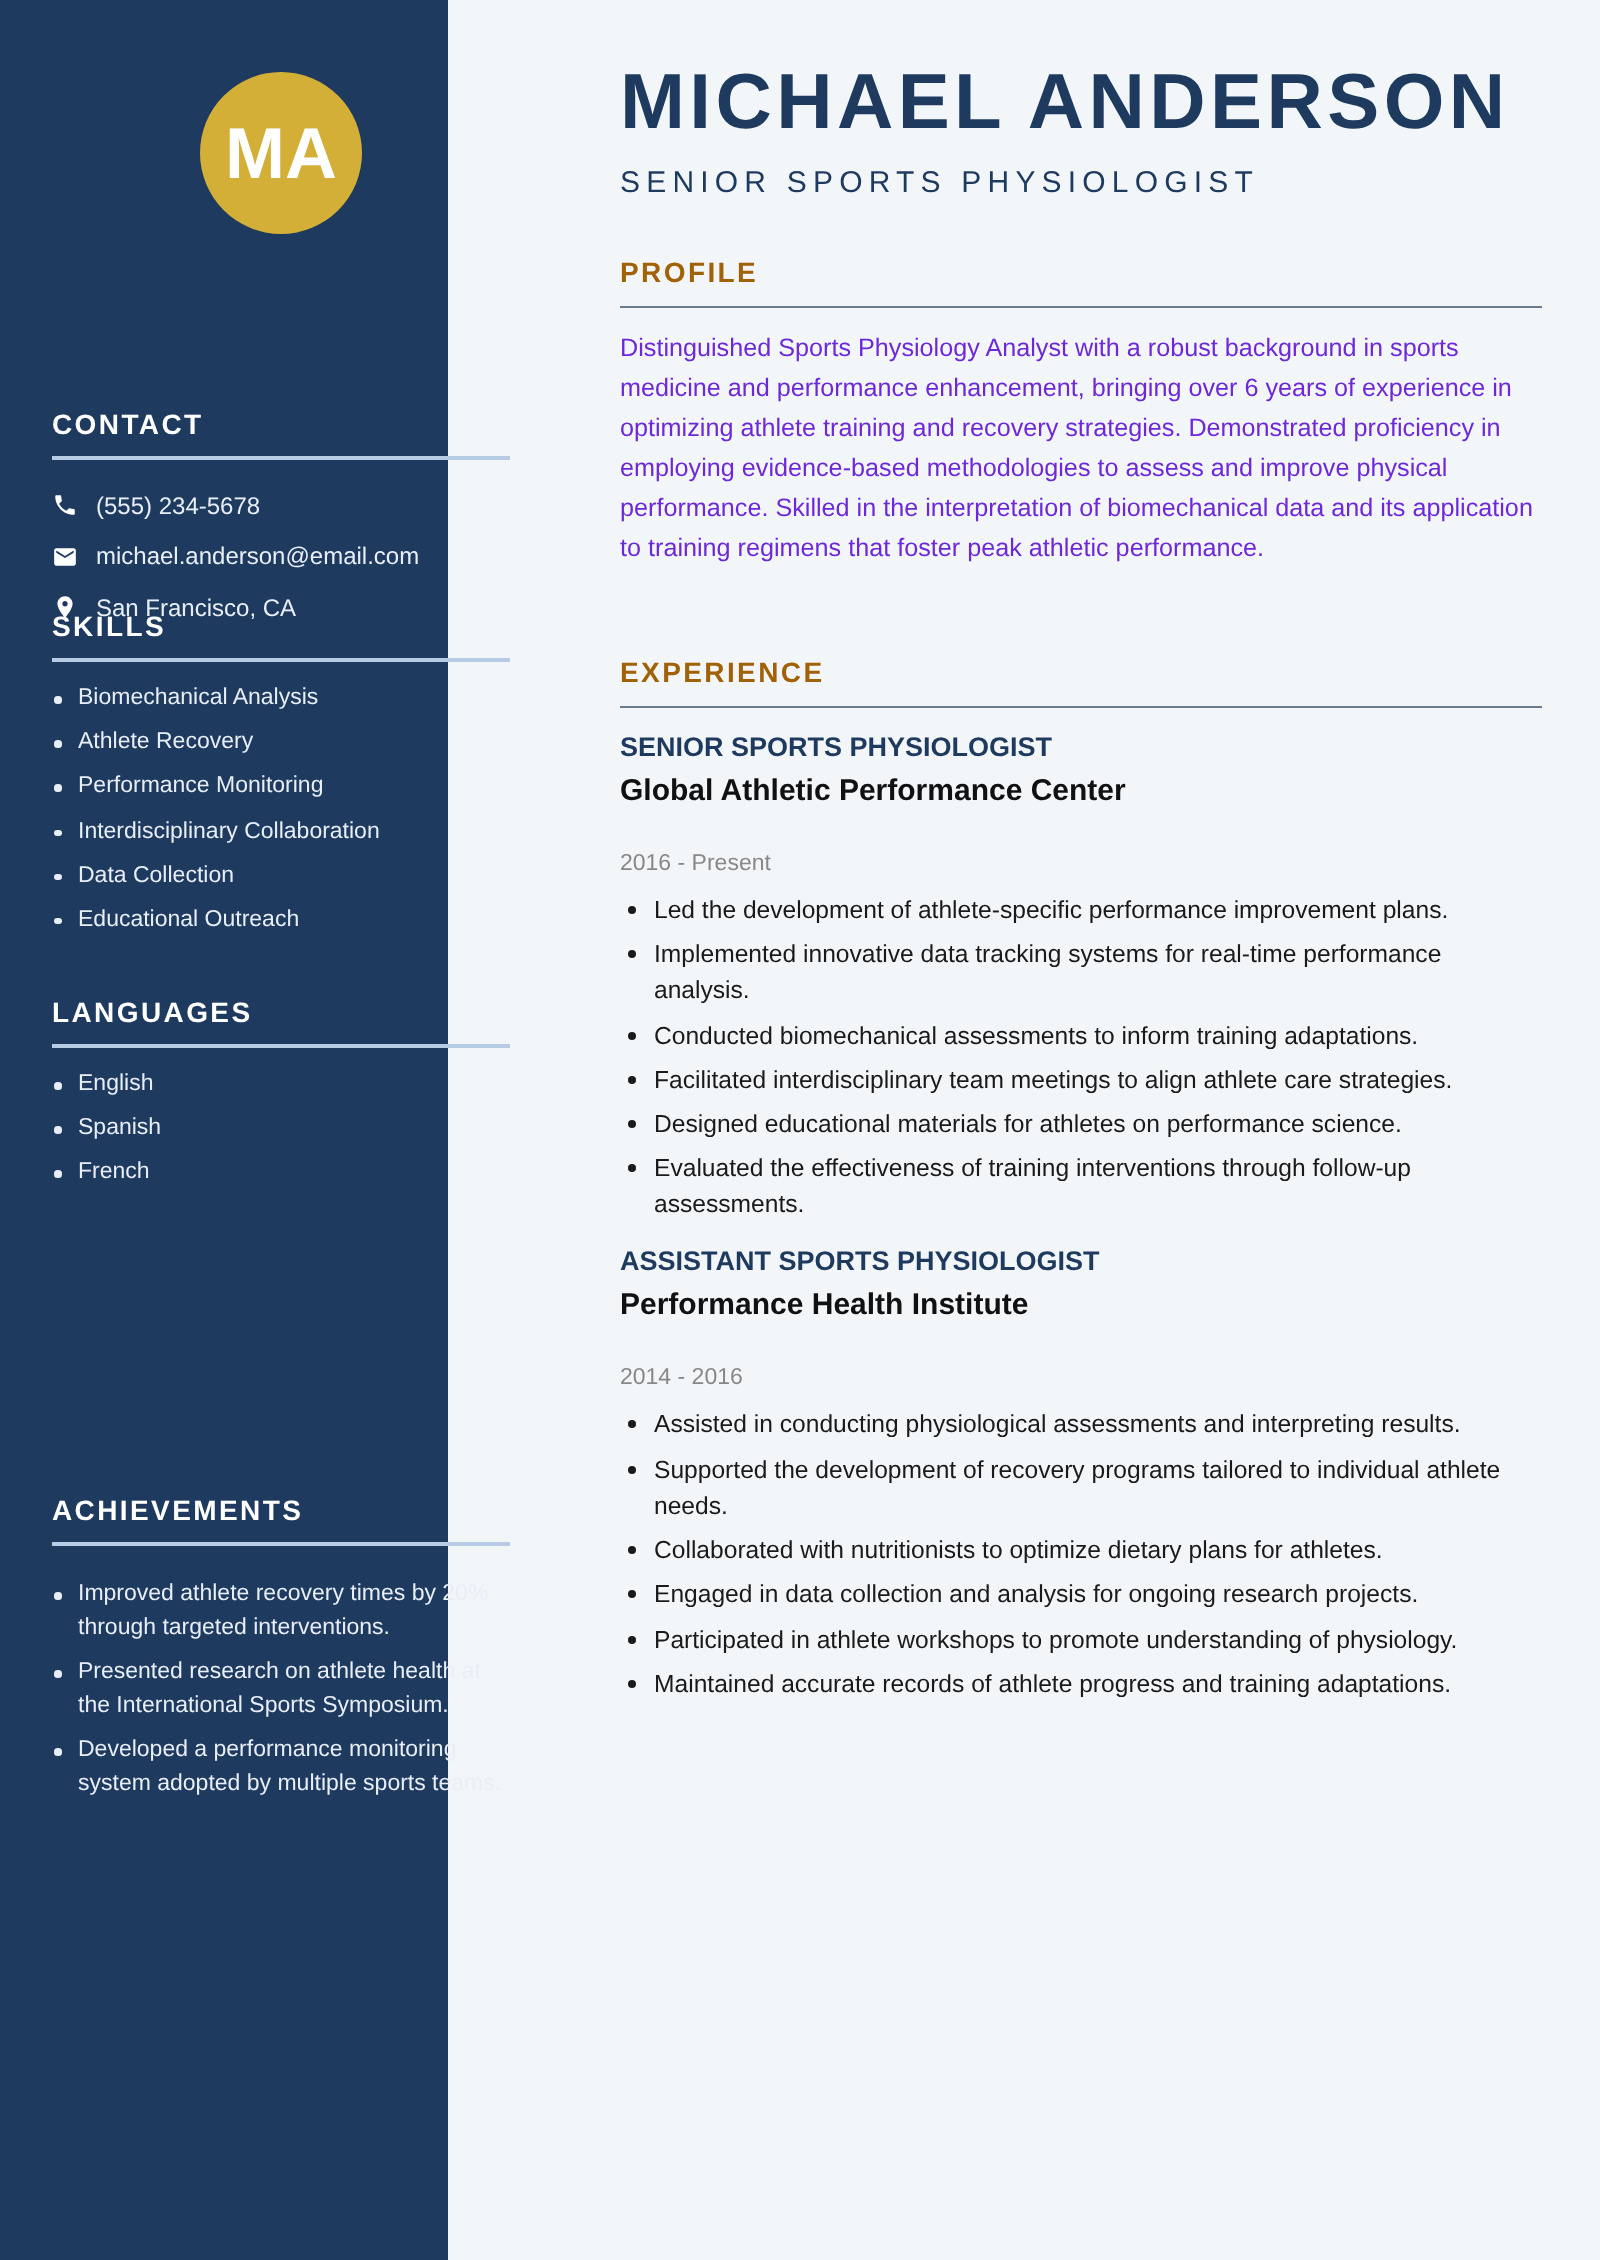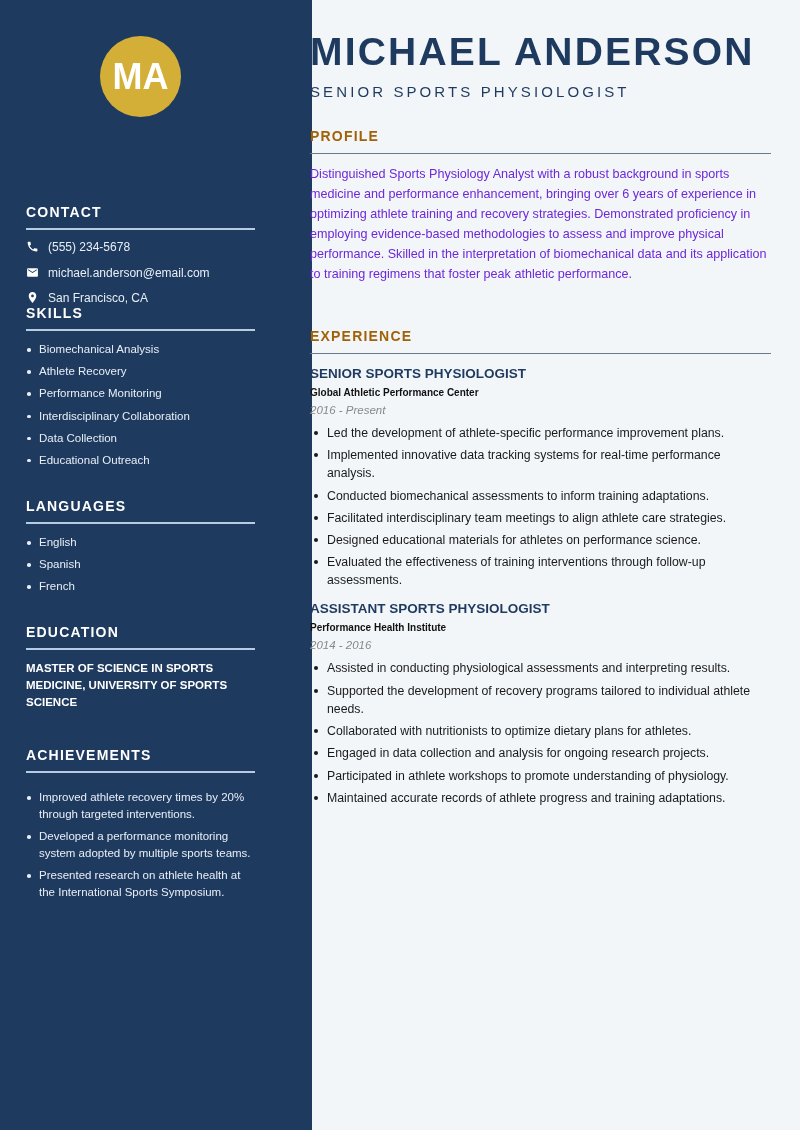--- a/index.html
+++ b/index.html
@@ -5,21 +5,21 @@
     * { box-sizing: border-box; margin: 0; padding: 0; }
     html, body { width: 800px; height: 1130px; }
     body {
       font-family: "Liberation Sans", "DejaVu Sans", sans-serif;
       background: #f3f6f9;
       position: relative;
       overflow: hidden;
     }
     .sidebar {
       position: absolute; left: 0; top: 0;
-      width: 312px; height: 1130px;
+      width: 224px; height: 1130px;
       background: #1e3a5f;
       color: #ffffff;
       padding: 0 26px;
     }
     .avatar {
       position: absolute; left: 100px; top: 36px;
       width: 81px; height: 81px; border-radius: 50%;
       background: #d4af37;
       color: #ffffff;
       font-weight: bold; font-size: 36px;
@@ -27,21 +27,21 @@
       letter-spacing: 0px;
     }
     .sb-section { position: absolute; left: 26px; width: 229px; }
     .sb-heading {
       font-size: 14px; font-weight: bold; letter-spacing: 1.2px;
       color: #ffffff; padding-bottom: 8px;
       border-bottom: 2px solid #b8cbe4;
     }
     .contact-list { list-style: none; margin-top: 10px; }
     .contact-item {
-      display: flex; align-items: flex-start;
+      display: flex; align-items: center;
       font-size: 12px; color: #e8eef6;
       height: 25.5px;
     }
     .contact-icon { width: 13px; height: 13px; margin-right: 9px; display: inline-flex; align-items: center; justify-content: center; }
     .contact-icon svg { width: 13px; height: 13px; fill: #ffffff; }
     .bullet-list { list-style: none; margin-top: 10px; }
     .bullet-item {
       position: relative; padding-left: 13px;
       font-size: 11.5px; color: #e8eef6; line-height: 17px;
       margin-bottom: 5.2px;
@@ -72,22 +72,22 @@
       font-size: 14px; font-weight: bold; color: #a16207; letter-spacing: 1.2px;
       padding-bottom: 9px; border-bottom: 1.5px solid #6b7b8f;
     }
     .profile-text {
       margin-top: 10px;
       font-size: 12.6px; line-height: 20px; color: #6d28d9;
     }
     .job-title {
       font-size: 13.5px; font-weight: bold; color: #1e3a5f; margin-top: 12px;
     }
-    .job-company { font-size: 10px; font-weight: bold; color: #111; margin-top: 6px; }
-    .job-dates { font-size: 11.5px; font-style: italic; color: #888; margin-top: 6px; }
+    .job-company { font-size: 15px; font-weight: bold; color: #111; margin-top: 6px; }
+    .job-dates { font-size: 11.5px; color: #888; margin-top: 22px; }
     .job-bullets { list-style: none; margin-top: 8px; }
     .job-bullet {
       position: relative; padding-left: 17px;
       font-size: 12.3px; color: #1a1a1a; line-height: 18px; margin-bottom: 4.3px;
     }
     .job-bullet::before {
       content: ""; position: absolute; left: 4px; top: 7px;
       width: 4px; height: 4px; border-radius: 50%; background: #1a1a1a;
     }
   </style>
@@ -143,31 +143,27 @@
 
   <section class="sb-section" style="top:498px;">
     <h2 class="sb-heading">LANGUAGES</h2>
     <ul class="bullet-list">
       <li class="bullet-item">English</li>
       <li class="bullet-item">Spanish</li>
       <li class="bullet-item">French</li>
     </ul>
   </section>
 
-  <section class="sb-section" style="top:624px;">
-    <h2 class="sb-heading">EDUCATION</h2>
-    <p class="edu-text">MASTER OF SCIENCE IN SPORTS MEDICINE, UNIVERSITY OF SPORTS SCIENCE</p>
-  </section>
 
   <section class="sb-section" style="top:747px;">
     <h2 class="sb-heading">ACHIEVEMENTS</h2>
     <ul class="bullet-list" style="margin-top:16px;">
       <li class="bullet-item">Improved athlete recovery times by 20% through targeted interventions.</li>
+      <li class="bullet-item">Presented research on athlete health at the International Sports Symposium.</li>
       <li class="bullet-item">Developed a performance monitoring system adopted by multiple sports teams.</li>
-      <li class="bullet-item">Presented research on athlete health at the International Sports Symposium.</li>
     </ul>
   </section>
 </aside>
 
 <main class="main">
   <h1 class="name">MICHAEL ANDERSON</h1>
   <div class="title">SENIOR SPORTS PHYSIOLOGIST</div>
 
   <section class="m-section" style="top:128px;">
     <h2 class="m-heading">PROFILE</h2>

